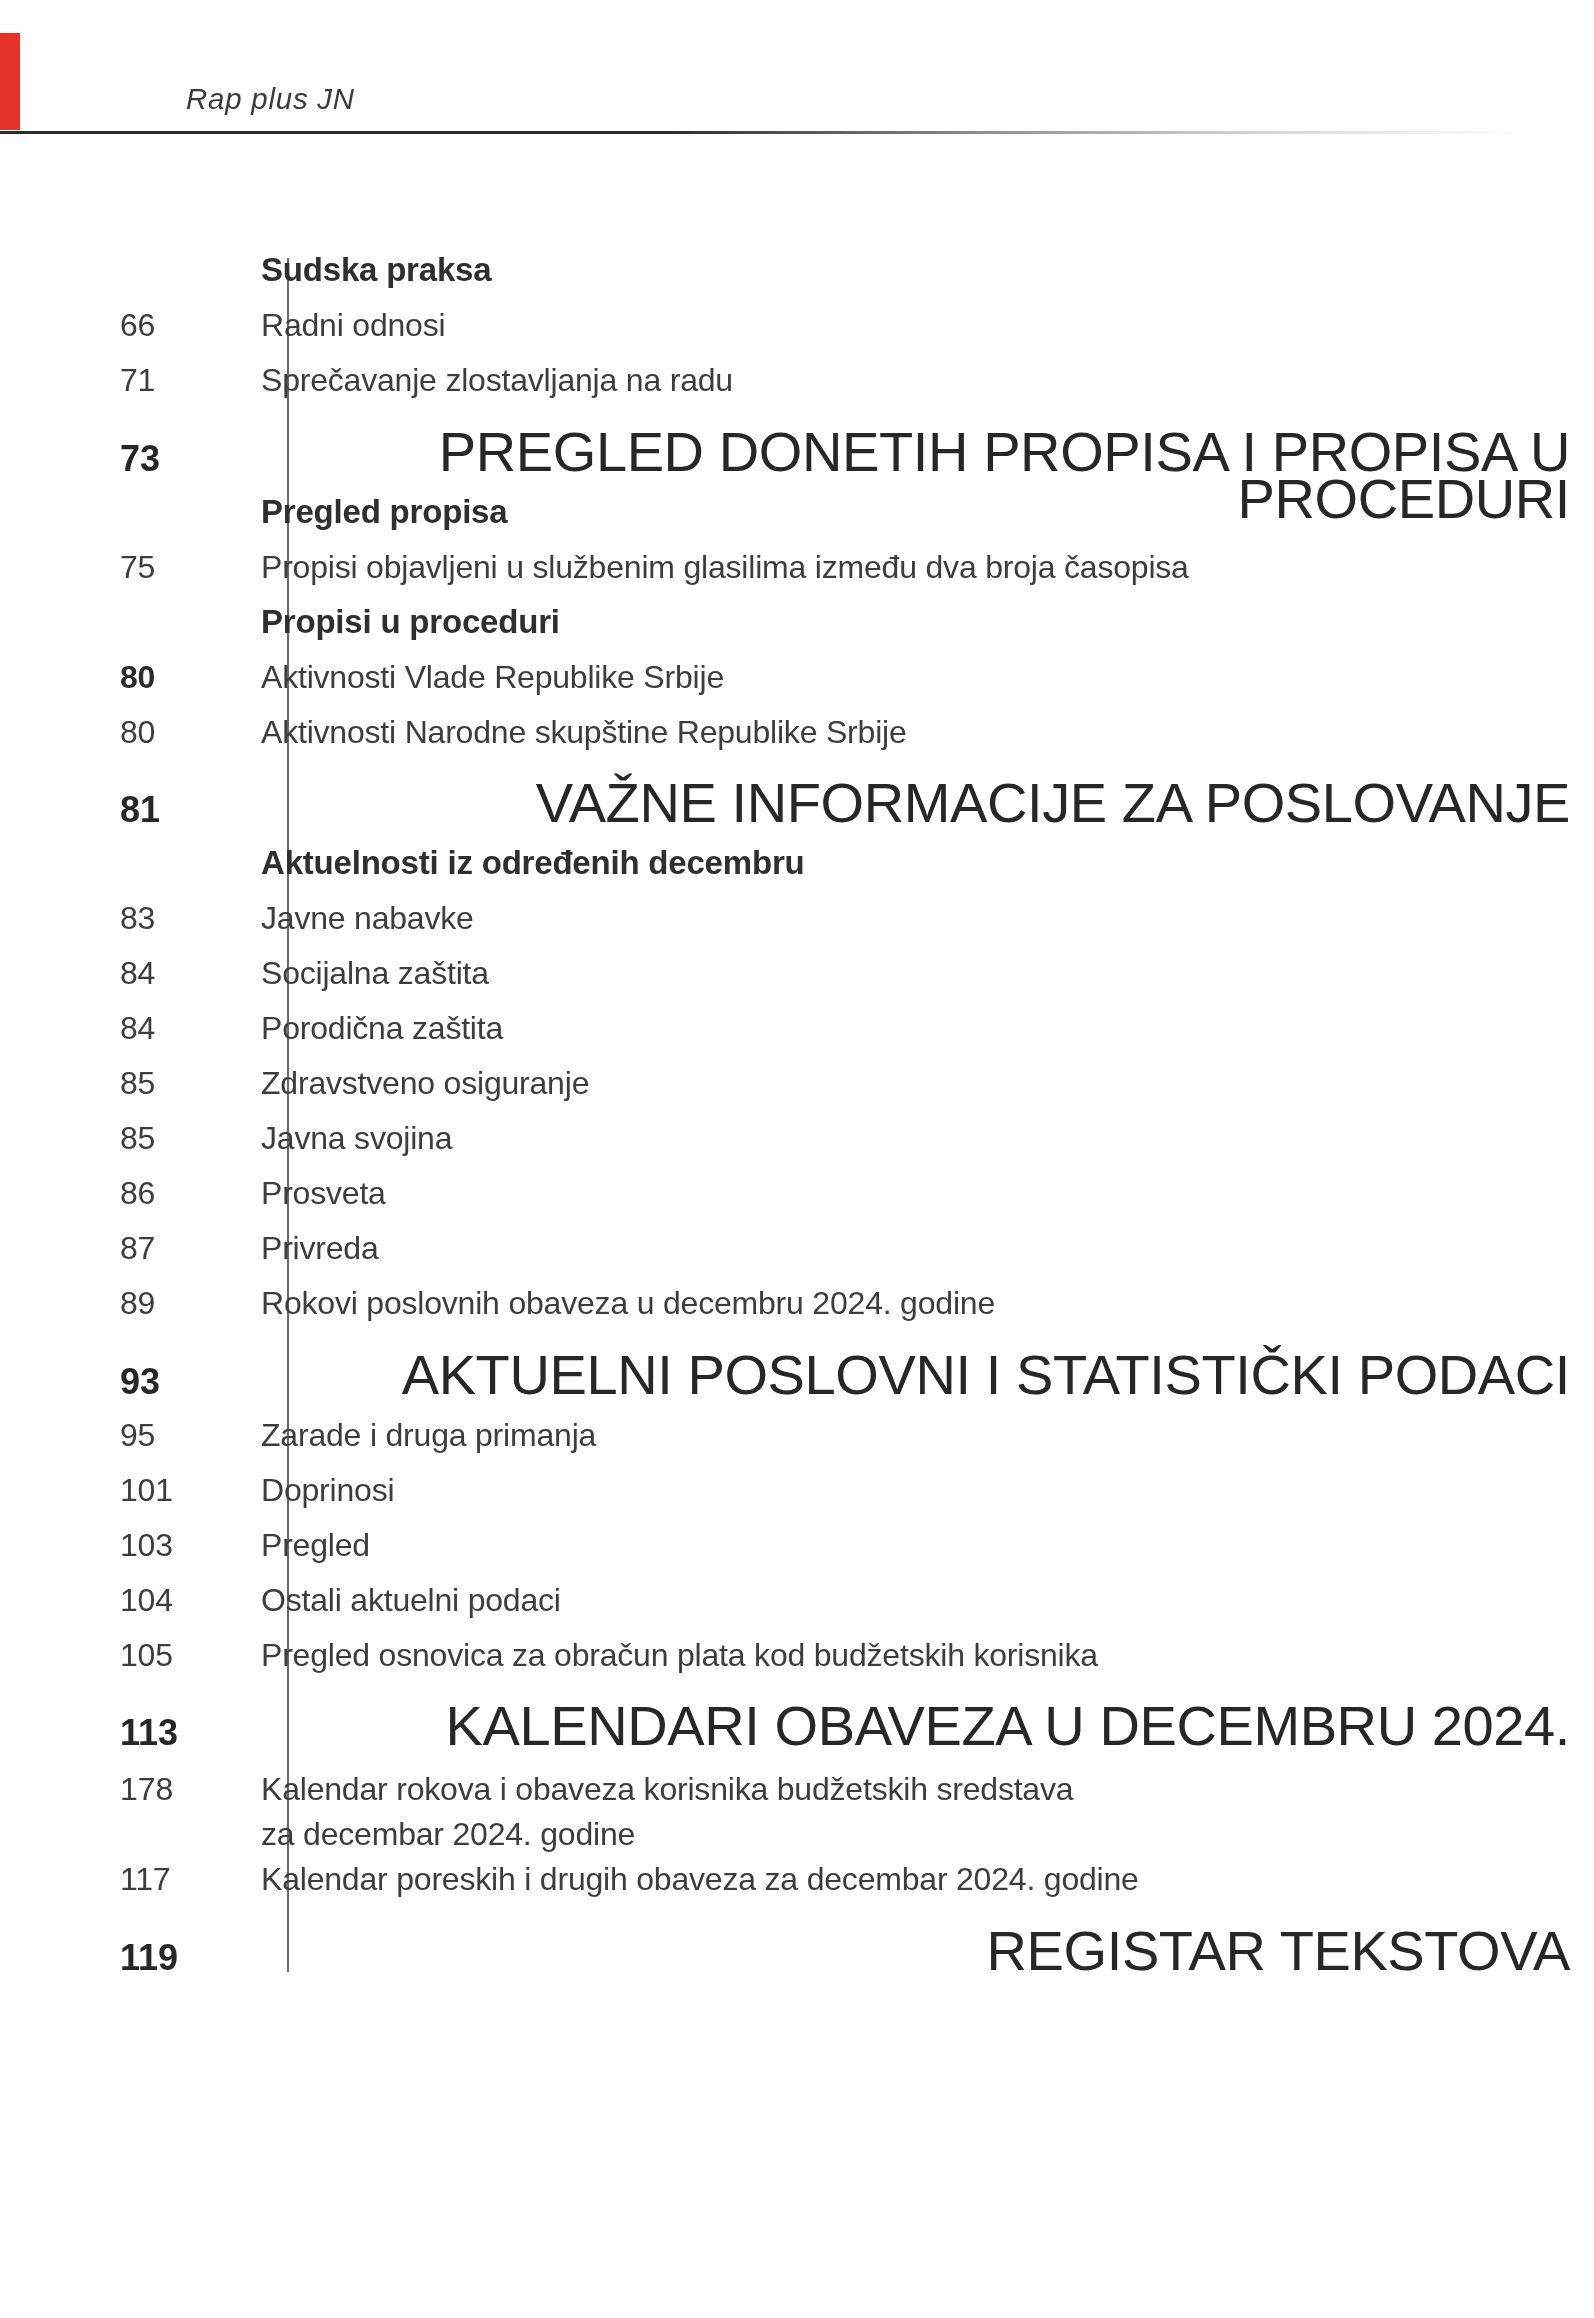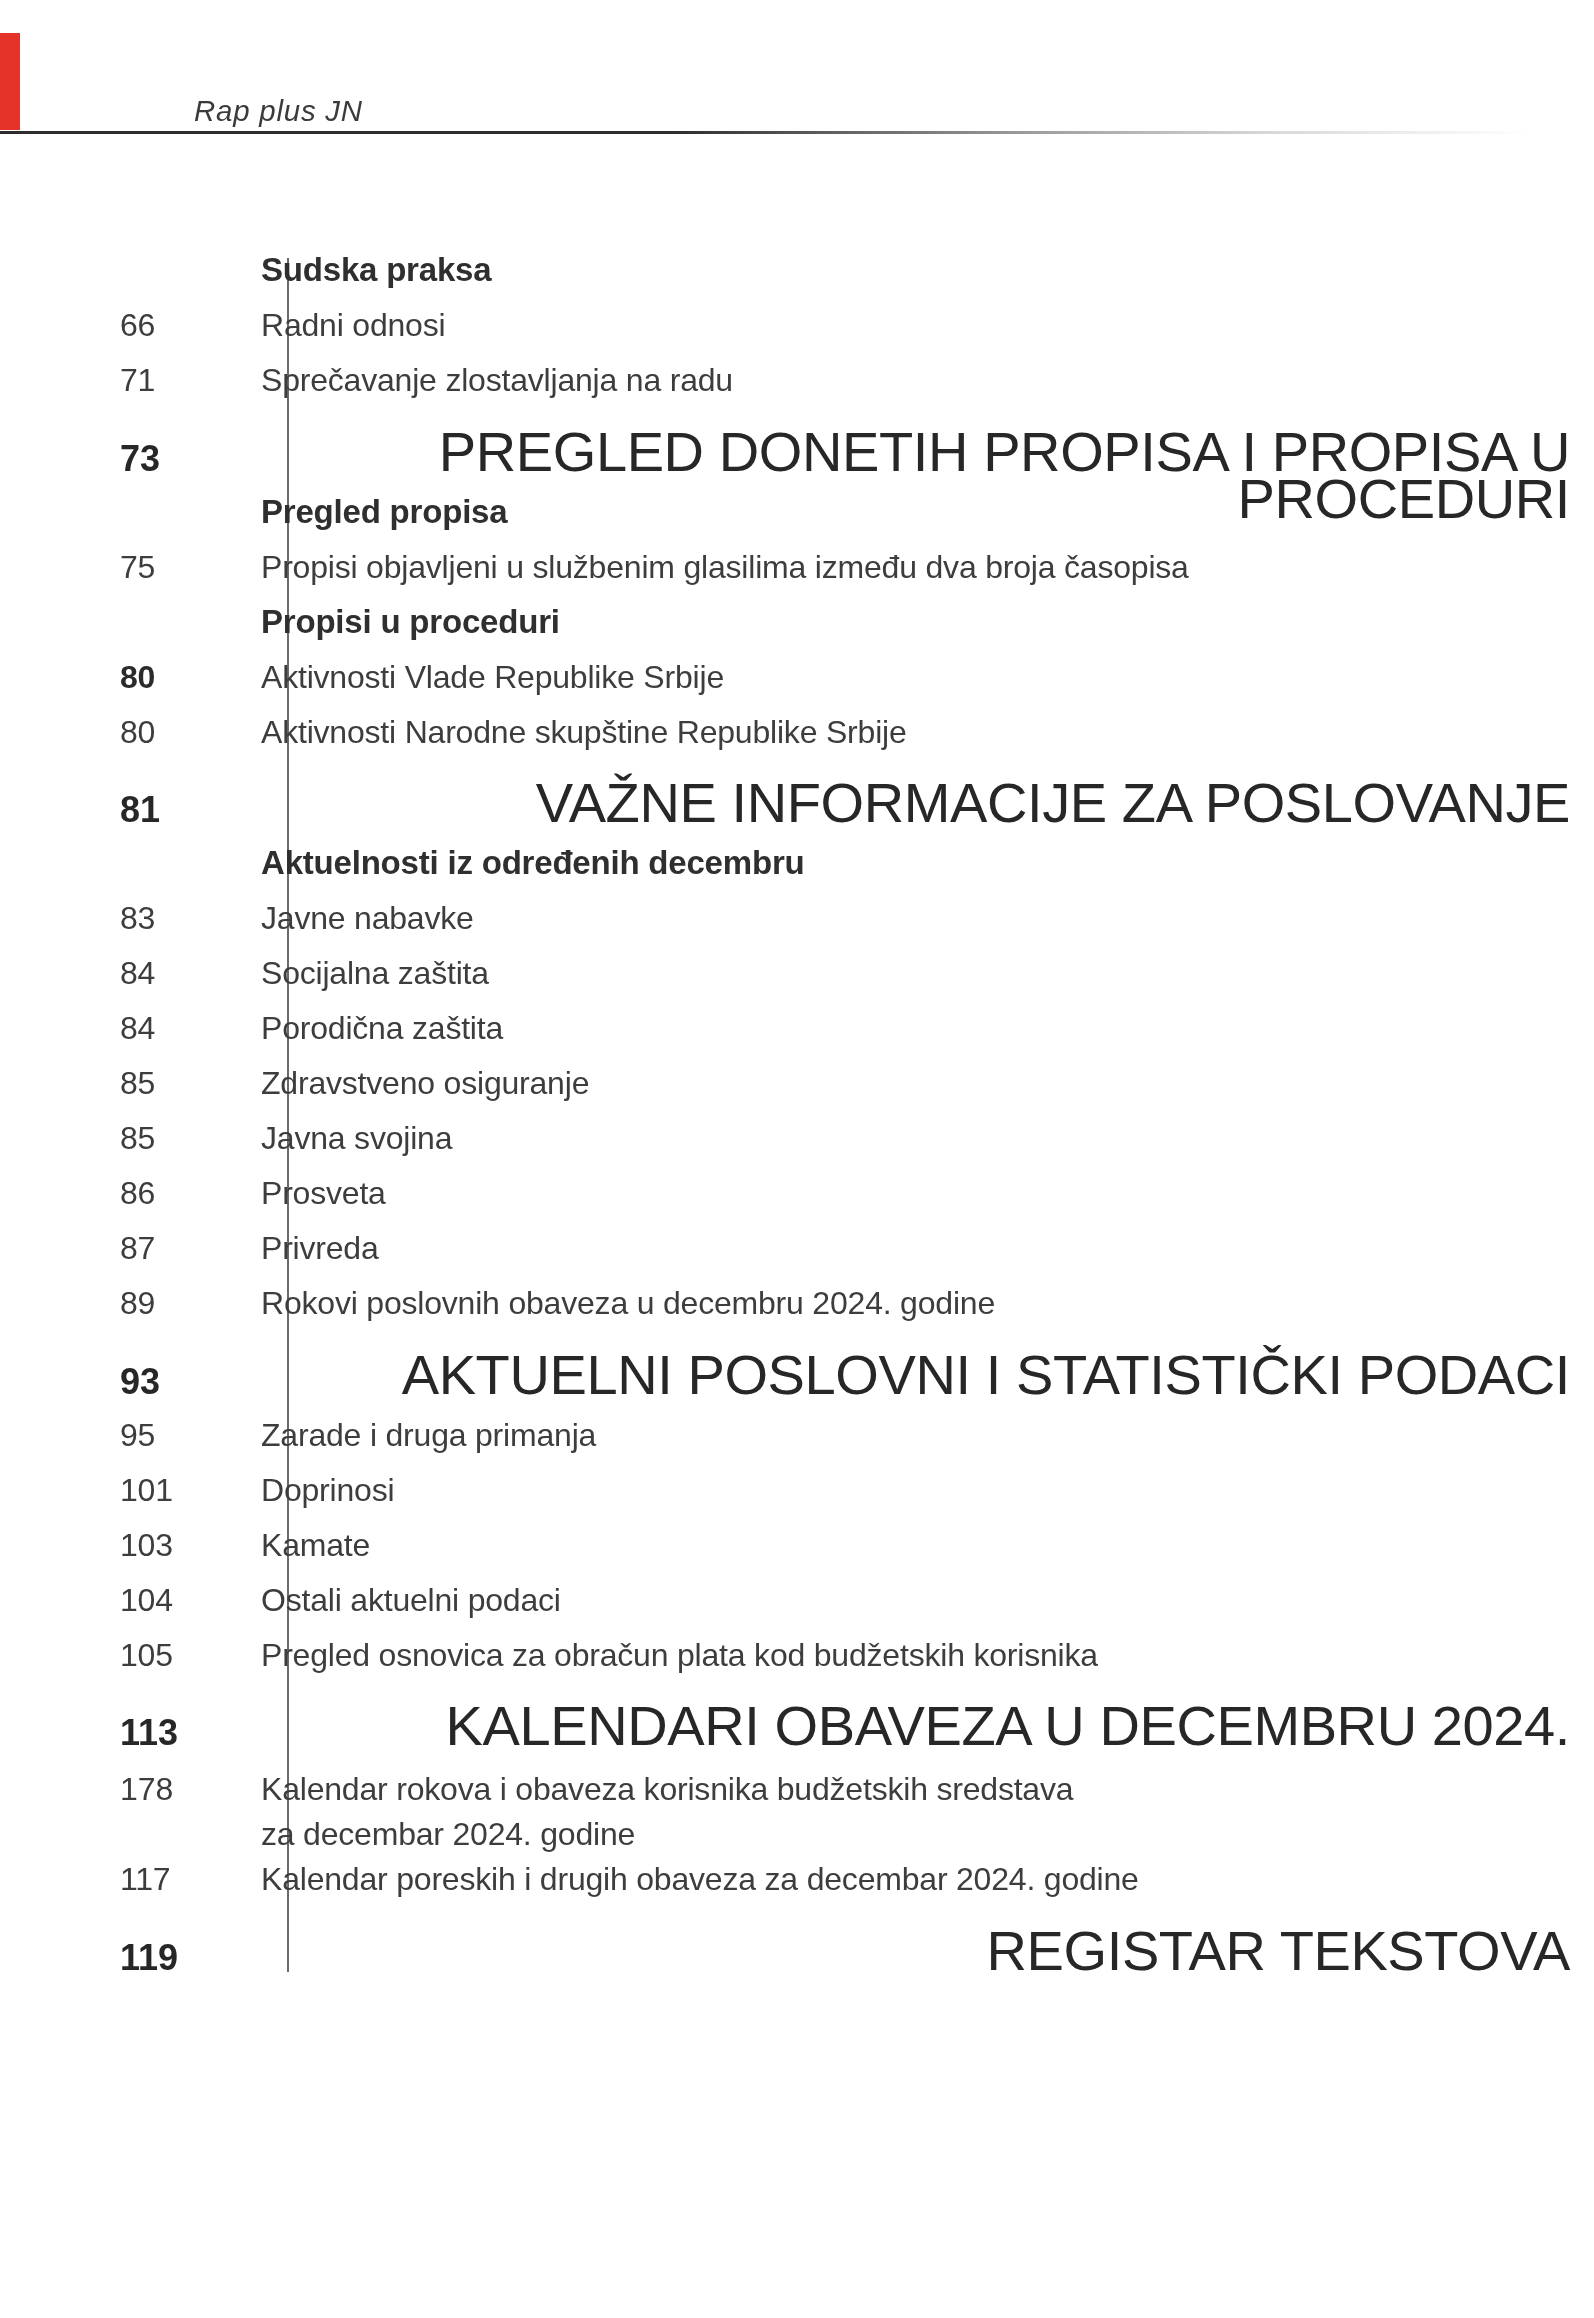--- a/index.html
+++ b/index.html
@@ -12,27 +12,26 @@
     overflow: hidden;
   }
   .accent-bar {
     position: absolute;
     left: 0; top: 33px;
     width: 20.4px; height: 97px;
     background: #e63329;
   }
   .brand {
     position: absolute;
-    left: 194px; top: 82px;
+    left: 186px; top: 82px;
     font-size: 29.4px;
     font-style: italic;
     font-weight: 300;
     color: #3b3b3b;
     letter-spacing: 0.8px;
-    margin-top: 12px;
   }
   .header-rule {
     position: absolute;
     left: 0; top: 131px;
     width: 1594px; height: 3.3px;
     background: linear-gradient(to right,
       #2d2d2d 0%, #2d2d2d 42%, #9a9a9a 64%, #d9d9d9 80%, rgba(255,255,255,0) 96%);
   }
   .toc-divider {
     position: absolute;
@@ -202,21 +201,21 @@
       <span class="title">Zarade i druga primanja</span>
     </div>
 
     <div class="row item">
       <span class="num">101</span>
       <span class="title">Doprinosi</span>
     </div>
 
     <div class="row item">
       <span class="num">103</span>
-      <span class="title">Kamate</span>
+      <span class="title">Pregled</span>
     </div>
 
     <div class="row item">
       <span class="num">104</span>
       <span class="title">Ostali aktuelni podaci</span>
     </div>
 
     <div class="row item">
       <span class="num">105</span>
       <span class="title">Pregled osnovica za obračun plata kod budžetskih korisnika</span>

